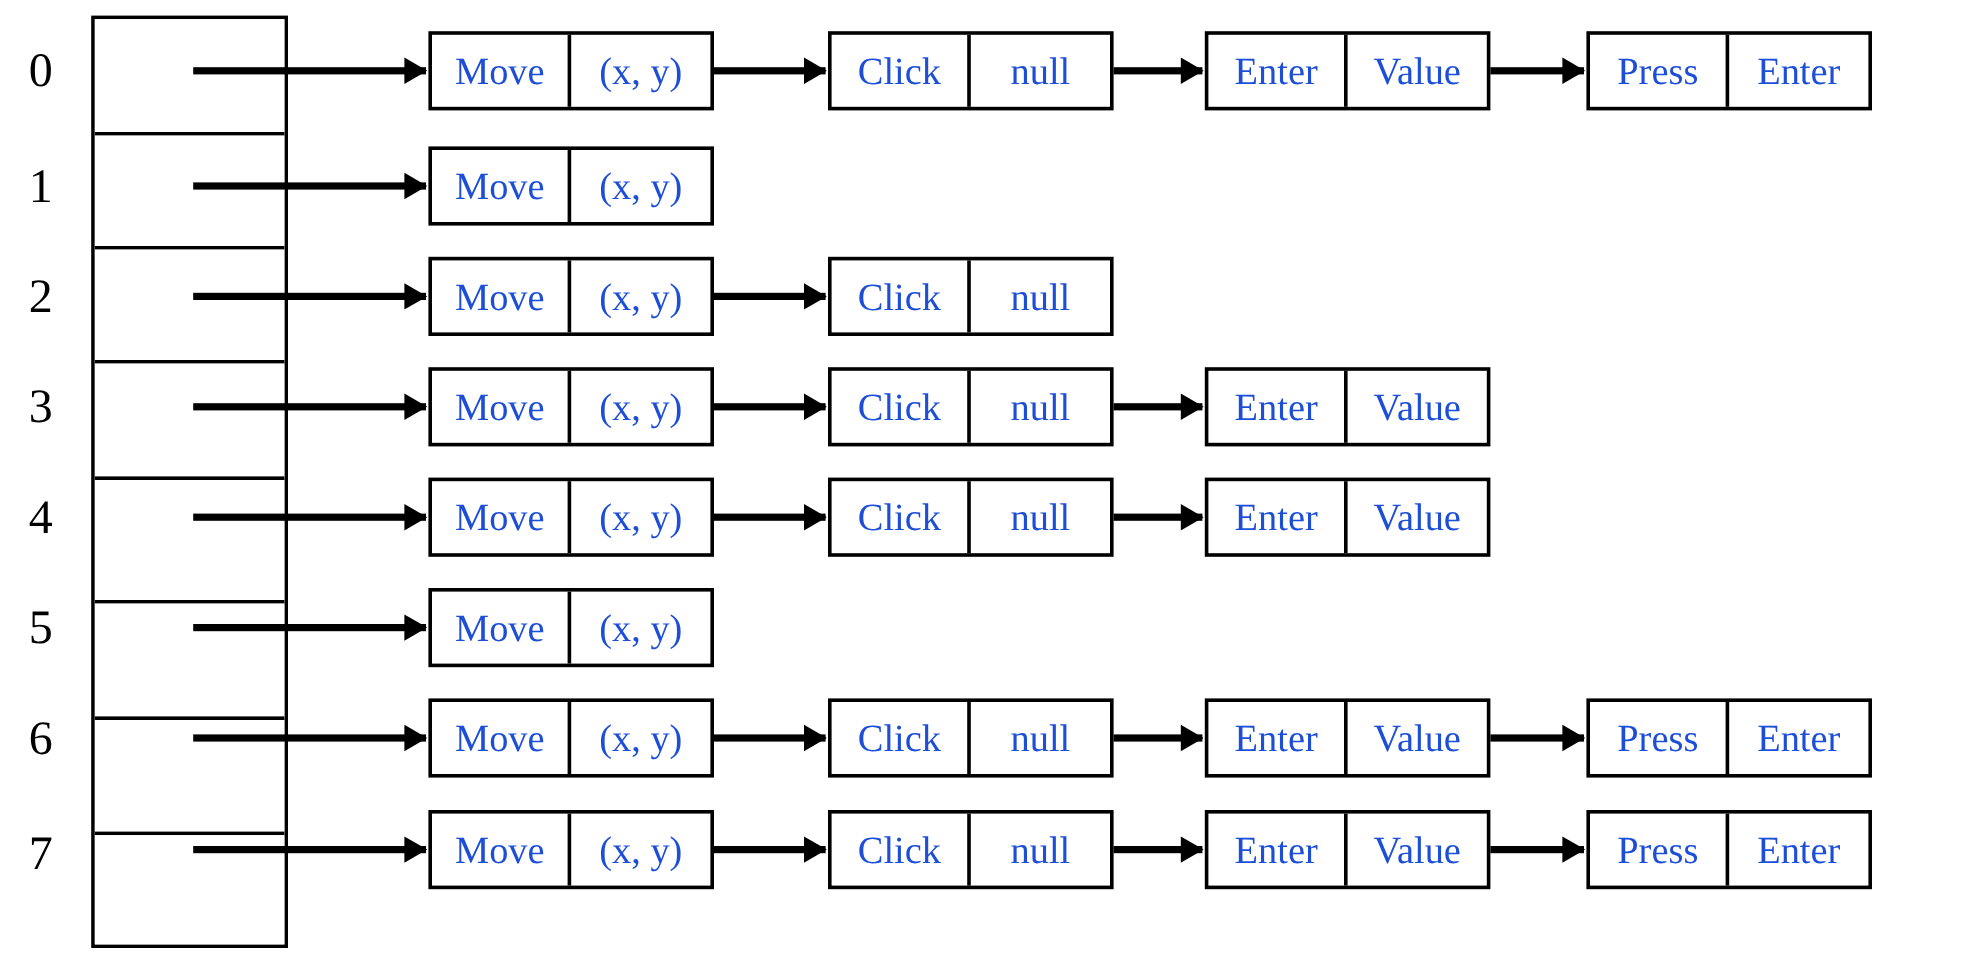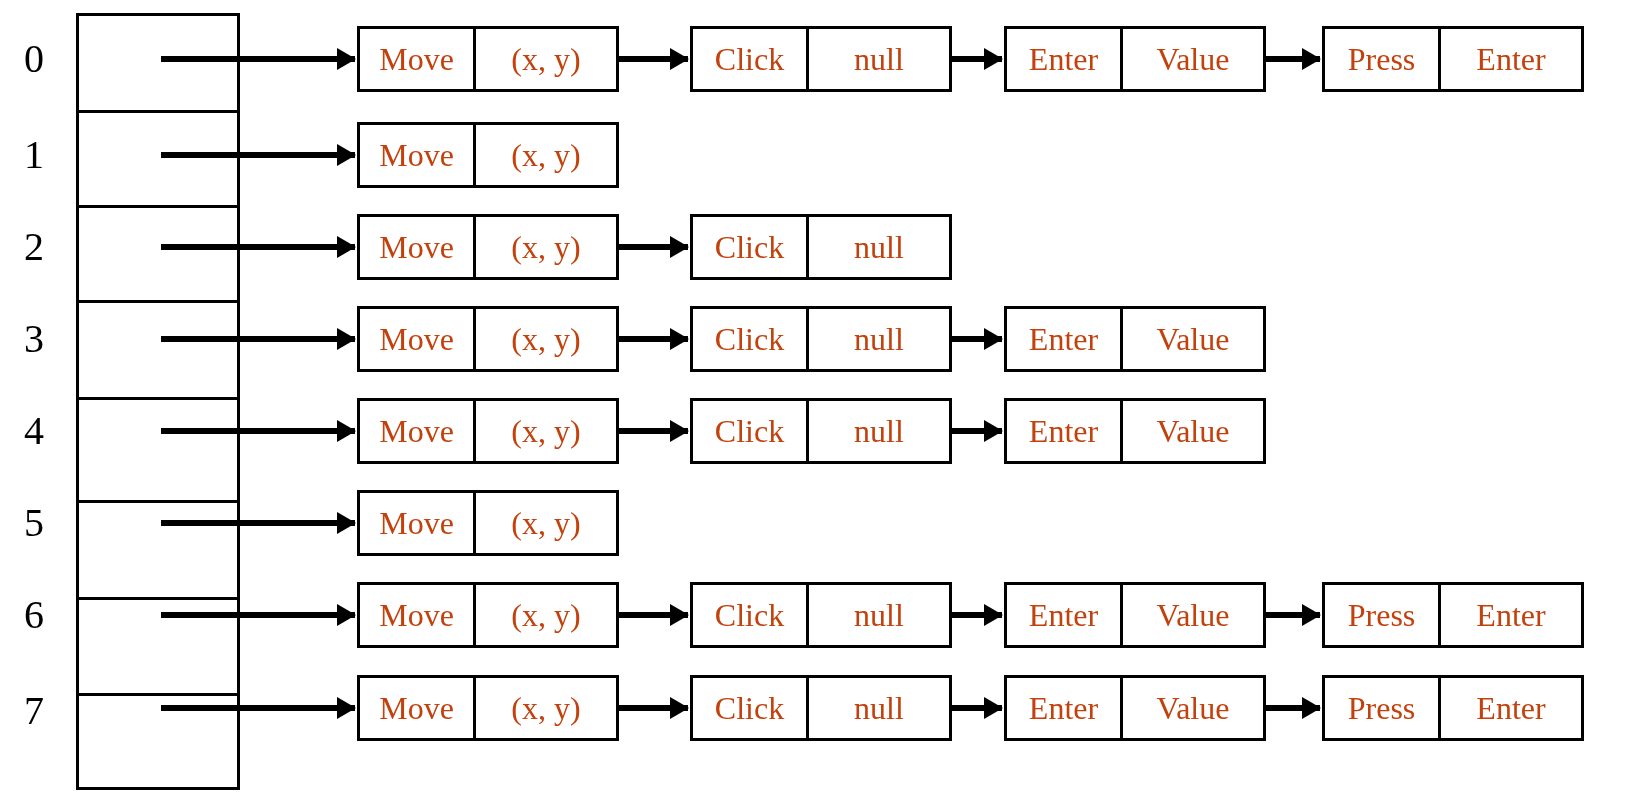--- a/index.html
+++ b/index.html
@@ -78,30 +78,30 @@
     background: #ffffff;
     height: 66px;
   }
   .node-field {
     display: flex;
     align-items: center;
     justify-content: center;
     box-sizing: border-box;
     font-size: 32px;
     line-height: 1;
-    color: #c2410c;
+    color: #1d4ed8;
     white-space: nowrap;
     font-family: "Liberation Serif", "DejaVu Serif", serif;
   }
   .node-field.action {
     width: 116px;
     border-right: 3px solid #000000;
   }
   .node-field.payload {
-    width: 140px;
+    width: 116px;
   }
 </style>
 </head>
 <body>
 
 <div id="canvas">
 
   <div class="bucket-index" style="top:39px">0</div>
   <div class="bucket-index" style="top:135px">1</div>
   <div class="bucket-index" style="top:227px">2</div>

